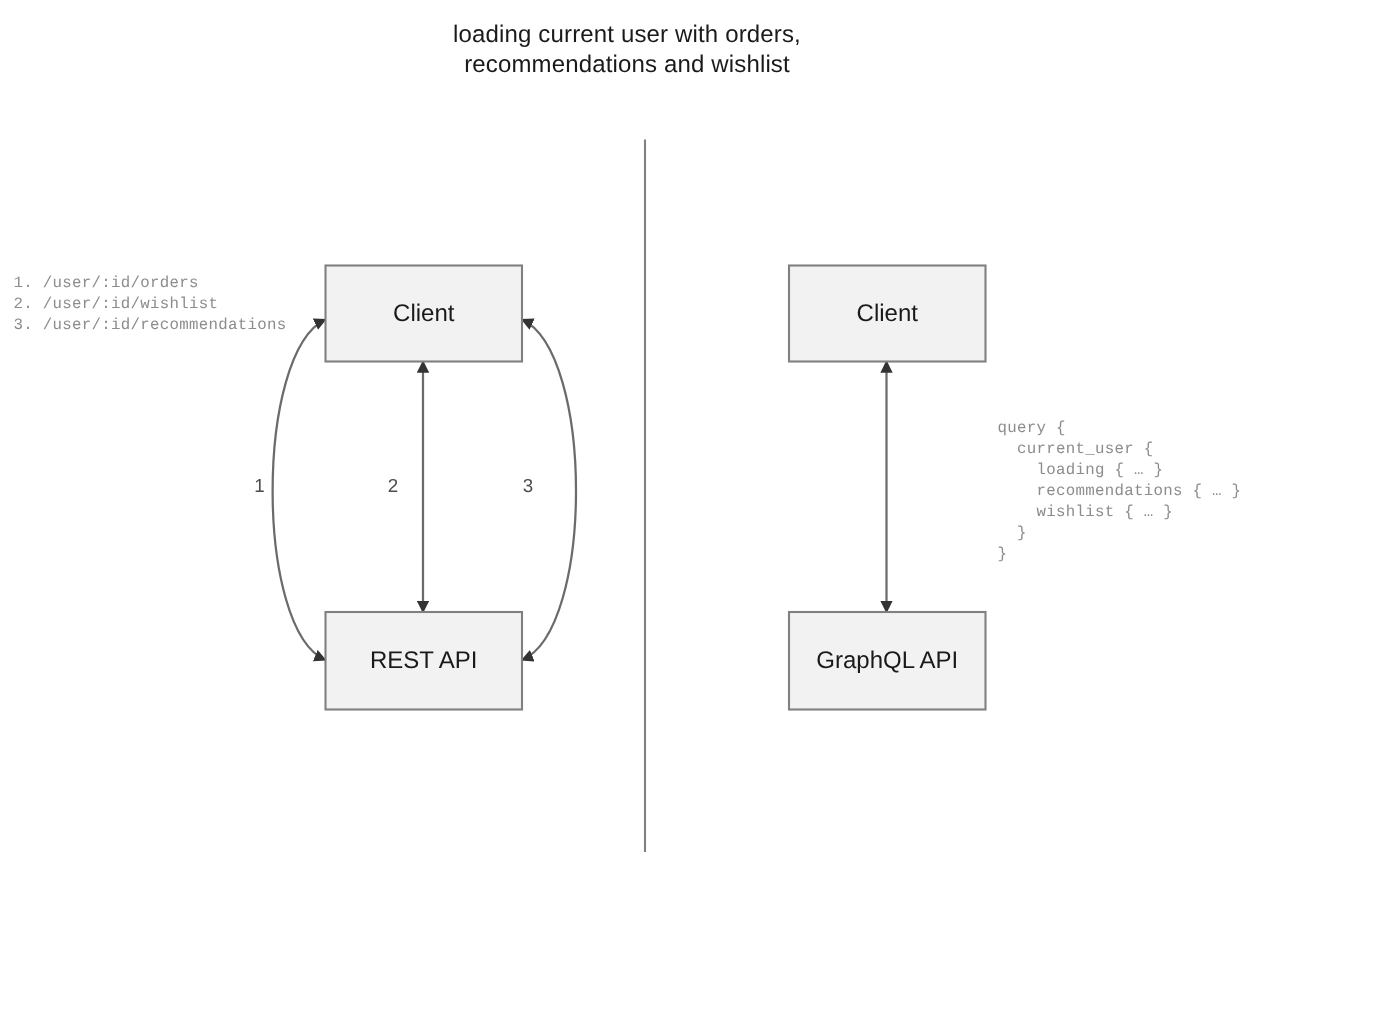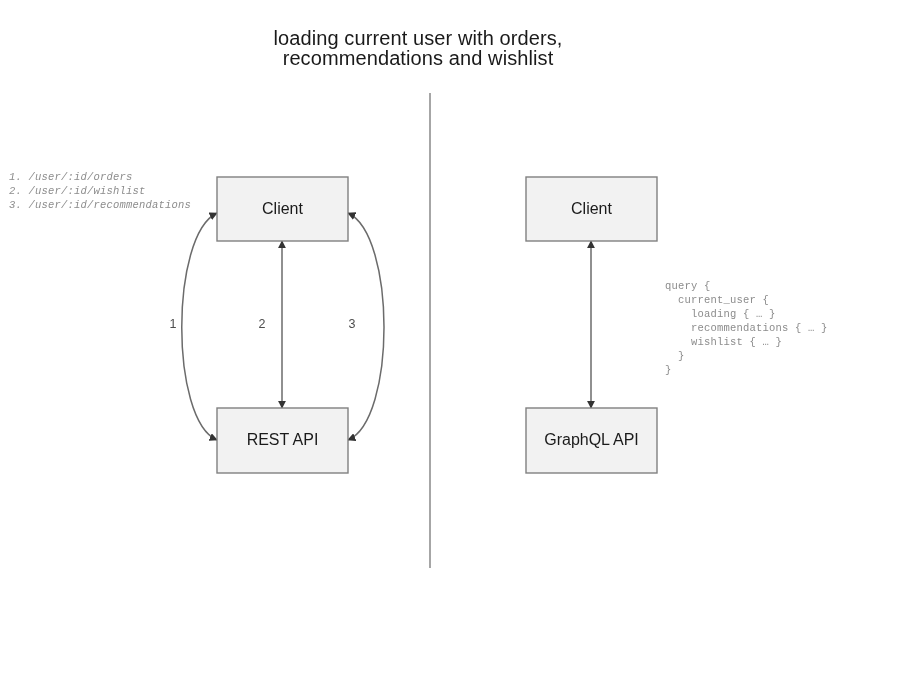--- a/index.html
+++ b/index.html
@@ -14,24 +14,24 @@
     position: relative;
     overflow: hidden;
     font-family: "Liberation Sans", sans-serif;
     color: #000000;
   }
 
   
   #diagram-title {
     position: absolute;
     left: 0;
-    top: 28px;
+    top: 14px;
     width: 836px;
     text-align: center;
-    font-size: 20px;
+    font-size: 16px;
     line-height: 20px;
     color: #1a1a1a;
     white-space: pre-line;
     letter-spacing: 0.1px;
   }
 
   
   #diagram-canvas {
     position: absolute;
     left: 0;
@@ -74,22 +74,21 @@
     position: absolute;
     font-family: "Liberation Mono", "DejaVu Sans Mono", monospace;
     font-size: 10.5px;
     line-height: 14px;
     color: #8c8c8c;
     white-space: pre;
     letter-spacing: 0.2px;
   }
   #rest-endpoints {
     left: 9px;
-    top: 170px;
-    font-style: italic;
+    top: 182px;
   }
   #graphql-query {
     left: 665px;
     top: 279px;
   }
 </style>
 </head>
 <body>
 
 <div id="diagram-title">loading current user with orders,

